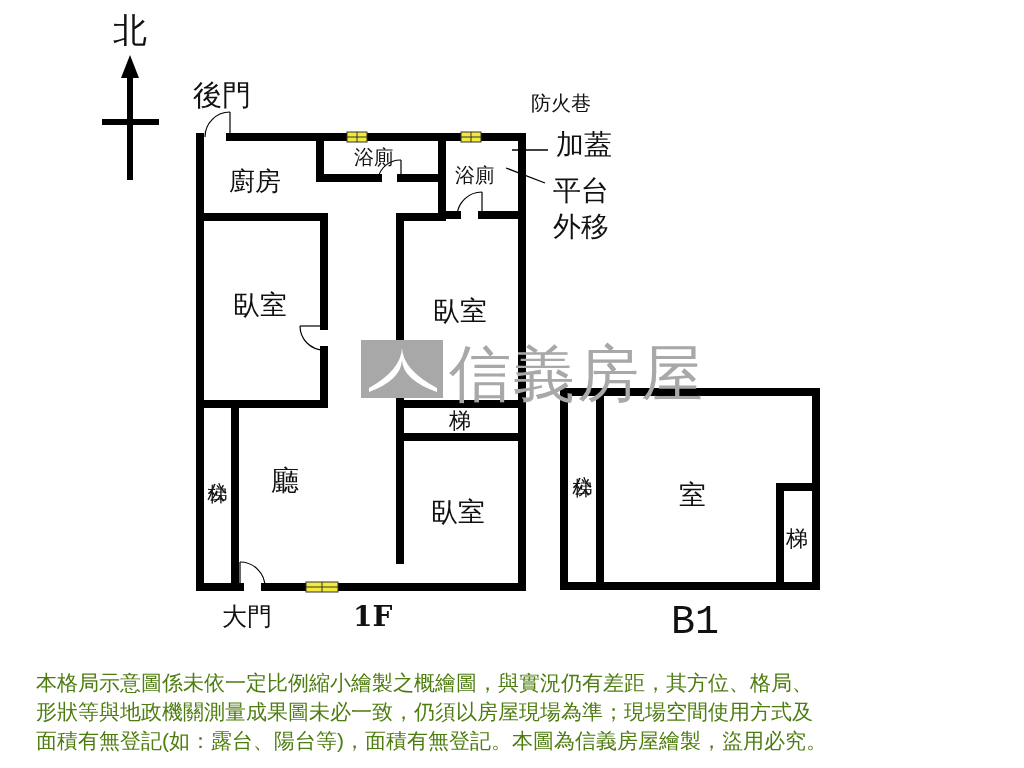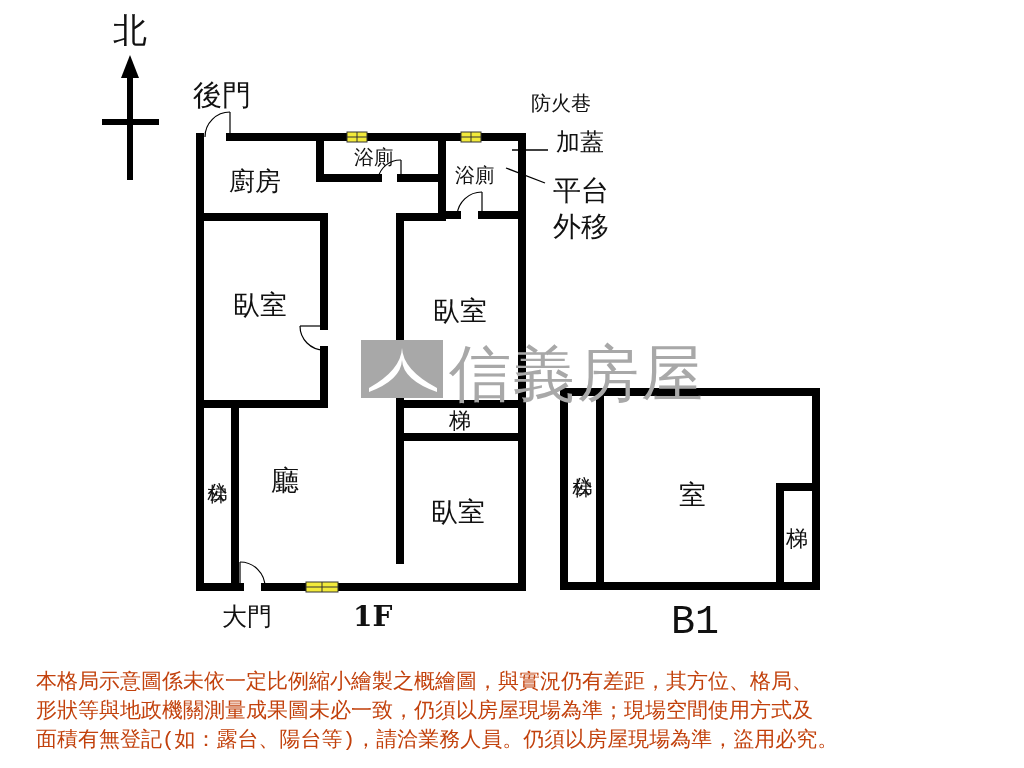--- a/index.html
+++ b/index.html
@@ -4,21 +4,21 @@
 <style>
   html, body { margin:0; padding:0; background:#ffffff; }
   body { width:1024px; height:768px; position:relative; overflow:hidden;
          font-family:"DejaVu Serif","Liberation Serif",serif; color:#111; }
   .abs { position:absolute; white-space:nowrap; }
   .lbl { font-family:"DejaVu Serif","Liberation Serif",serif; color:#111; }
   .vlbl { writing-mode:vertical-rl; text-orientation:upright; letter-spacing:2px; }
   svg.plan { position:absolute; left:0; top:0; }
   .wm-text { font-family:"DejaVu Sans","Liberation Sans",sans-serif; color:#a8a8a8; }
   .note { position:absolute; left:36px; top:668px; width:960px;
-          font-family:Liberation Mono, monospace; font-size:21px; line-height:29px; color:#c2410c; }
+          font-family:Liberation Sans, sans-serif; font-size:21px; line-height:29px; color:#4d7c0f; }
   .note div { white-space:nowrap; }
 </style>
 </head>
 <body>
 
 <svg class="plan" width="1024" height="768" viewBox="0 0 1024 768">
 
   <g>
     <line x1="130" y1="70" x2="130" y2="180" stroke="#000" stroke-width="6"></line>
     <polygon points="130,55 121,78 139,78" fill="#000"></polygon>
@@ -122,26 +122,26 @@
 <div class="abs lbl" style="left:233px; top:287px; font-size:27px;">臥室</div>
 <div class="abs lbl" style="left:433px; top:293px; font-size:27px;">臥室</div>
 <div class="abs lbl" style="left:449px; top:406px; font-size:22px;">梯</div>
 <div class="abs lbl" style="left:271px; top:462px; font-size:28px;">廳</div>
 <div class="abs lbl" style="left:431px; top:494px; font-size:27px;">臥室</div>
 <div class="abs lbl vlbl" style="left:205px; top:466px; font-size:20px;">公梯</div>
 <div class="abs lbl" style="left:222px; top:600px; font-size:25px;">大門</div>
 <div class="abs lbl" style="left:353px; top:600px; font-size:28px;font-weight:bold;">1F</div>
 
 <div class="abs lbl" style="left:531px; top:90px; font-size:20px;">防火巷</div>
-<div class="abs lbl" style="left:556px; top:126px; font-size:24px;">加蓋</div>
+<div class="abs lbl" style="left:556px; top:126px; font-size:28px;">加蓋</div>
 <div class="abs lbl" style="left:553px; top:172px; font-size:28px;">平台</div>
 <div class="abs lbl" style="left:553px; top:208px; font-size:28px;">外移</div>
 
 <div class="abs lbl vlbl" style="left:570px; top:460px; font-size:20px;">公梯</div>
 <div class="abs lbl" style="left:679px; top:477px; font-size:27px;">室</div>
 <div class="abs lbl" style="left:786px; top:524px; font-size:22px;">梯</div>
 <div class="abs lbl" style="left:671px; top:600px; font-size:40px;font-family:Liberation Mono, monospace;">B1</div>
 
 <div class="note">
   <div>本格局示意圖係未依一定比例縮小繪製之概繪圖，與實況仍有差距，其方位、格局、</div>
   <div>形狀等與地政機關測量成果圖未必一致，仍須以房屋現場為準；現場空間使用方式及</div>
-  <div>面積有無登記(如：露台、陽台等)，請洽業務人員。仍須以房屋現場為準，盜用必究。</div>
+  <div>面積有無登記(如：露台、陽台等)，面積有無登記。本圖為信義房屋繪製，盜用必究。</div>
 </div>
 
 </body></html>

